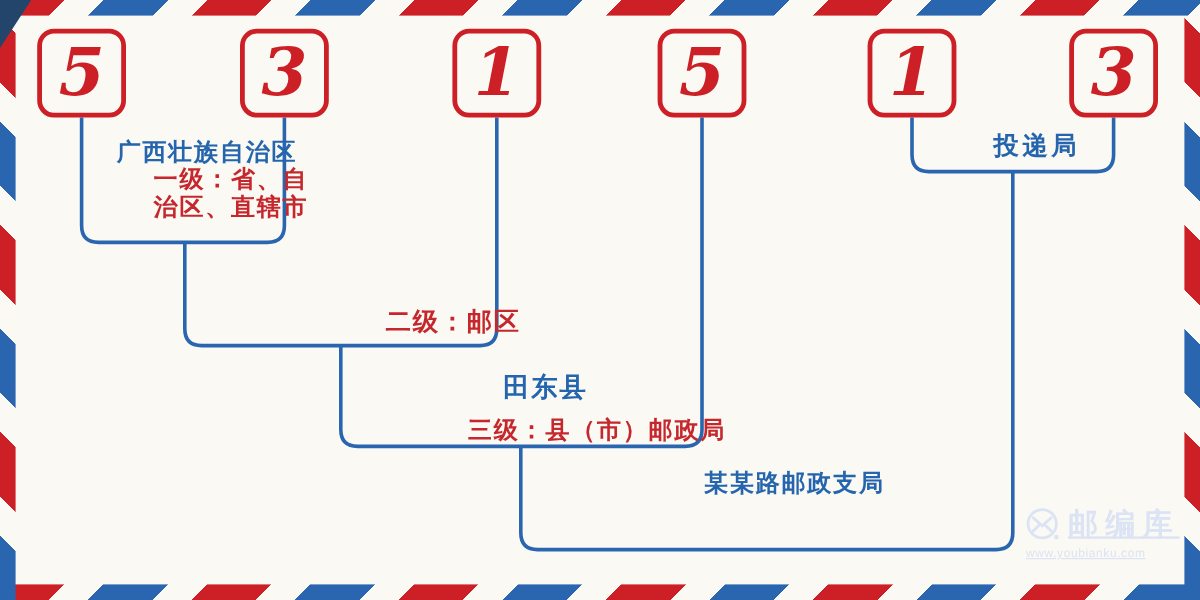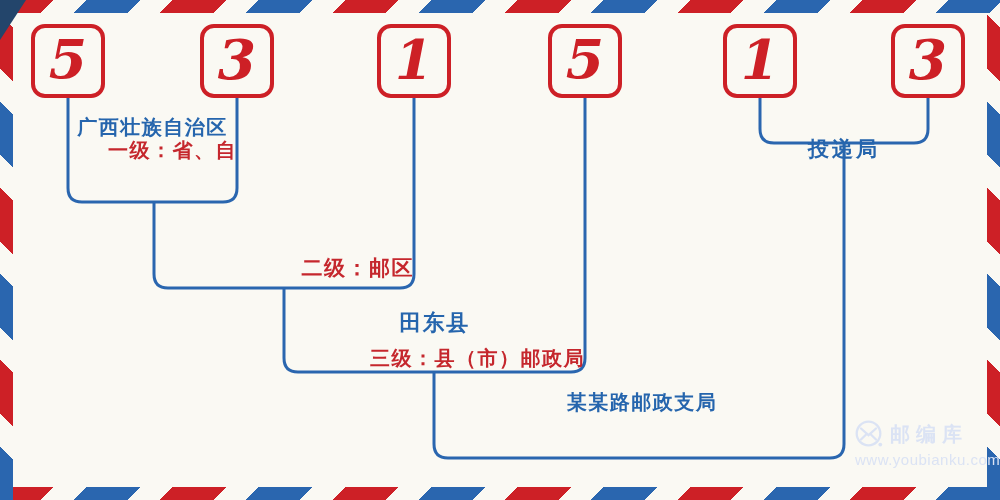--- a/index.html
+++ b/index.html
@@ -34,44 +34,44 @@
     display:flex;align-items:center;justify-content:center;}
   .digit{font-family:"DejaVu Serif","Liberation Serif",serif;
     font-style:italic;font-weight:bold;font-size:55px;color:var(--red);
     transform:translateY(-2px);}
 
   
   .connectors{position:absolute;left:0;top:0;width:1000px;height:500px;z-index:2;}
   .connectors path{fill:none;stroke:var(--blue);stroke-width:3px;}
 
   
-  .lbl{position:absolute;z-index:3;text-align:center;font-weight:bold;letter-spacing:1.5px;}
+  .lbl{position:absolute;z-index:3;text-align:center;font-weight:bold;letter-spacing:1.5px;padding-left:20px;}
   .t-blue{color:var(--text-blue);}
   .t-red{color:var(--text-red);text-align:right;}
   .lbl-l1{left:68px;top:116px;width:169px;font-size:20px;line-height:23px;}
   .lbl-l2{left:156px;top:254px;width:258px;font-size:21px;}
   .lbl-l3{left:284px;top:308px;width:301px;font-size:20px;}
   .lbl-l3 .place{font-size:22px;}
   .lbl-l3 .lvl{margin-top:7px;}
   .lbl-l4{left:434px;top:389px;width:416px;font-size:20px;}
   .lbl-l4 .lvl{margin-top:14px;}
-  .lbl-l5{left:760px;top:107px;width:168px;font-size:21px;letter-spacing:3px;margin-top:28px;}
+  .lbl-l5{left:760px;top:107px;width:168px;font-size:21px;letter-spacing:3px;}
 
   
   .badge{position:absolute;left:28px;top:415px;width:232px;height:48px;z-index:3;
     background:var(--badge-bg);border-radius:10px;
     display:flex;align-items:center;justify-content:center;
     font-size:22px;font-weight:bold;color:var(--text-red);letter-spacing:1px;}
 
   
   .watermark{position:absolute;left:855px;top:420px;width:135px;z-index:3;color:var(--wm);}
   .wm-row{display:flex;align-items:center;gap:7px;}
   .wm-icon{flex:0 0 auto;}
-  .wm-brand{font-size:20px;font-weight:bold;letter-spacing:6px;white-space:nowrap;}
-  .wm-url{font-size:15px;margin-top:3px;letter-spacing:0.5px;white-space:nowrap;}
+  .wm-brand{font-size:25px;font-weight:bold;letter-spacing:6px;white-space:nowrap;text-decoration:underline;}
+  .wm-url{font-size:10px;margin-top:3px;letter-spacing:0.5px;white-space:nowrap;text-decoration:underline;}
 </style>
 </head>
 <body>
 
 <div class="stage">
 
   <div class="band band-top"></div>
   <div class="band band-bottom"></div>
   <div class="band band-left"></div>
   <div class="band band-right"></div>
@@ -100,20 +100,21 @@
     <path d="M 68 98 V 188 Q 68 202 82 202 H 223 Q 237 202 237 188 V 98"></path>
     <path d="M 154 202 V 274 Q 154 288 168 288 H 400 Q 414 288 414 274 V 98"></path>
     <path d="M 284 288 V 358 Q 284 372 298 372 H 571 Q 585 372 585 358 V 98"></path>
     <path d="M 434 372 V 444 Q 434 458 448 458 H 830 Q 844 458 844 444 V 143"></path>
     <path d="M 760 98 V 129 Q 760 143 774 143 H 914 Q 928 143 928 129 V 98"></path>
   </svg>
 
   <div class="lbl lbl-l1">
     <div class="t-blue">广西壮族自治区</div>
     <div class="t-red">一级：省、自</div>
+    <div class="t-red">治区、直辖市</div>
   </div>
 
   <div class="lbl lbl-l2 t-red">二级：邮区</div>
 
   <div class="lbl lbl-l3">
     <div class="place t-blue">田东县</div>
     <div class="lvl t-red">三级：县（市）邮政局</div>
   </div>
 
   <div class="lbl lbl-l4">

